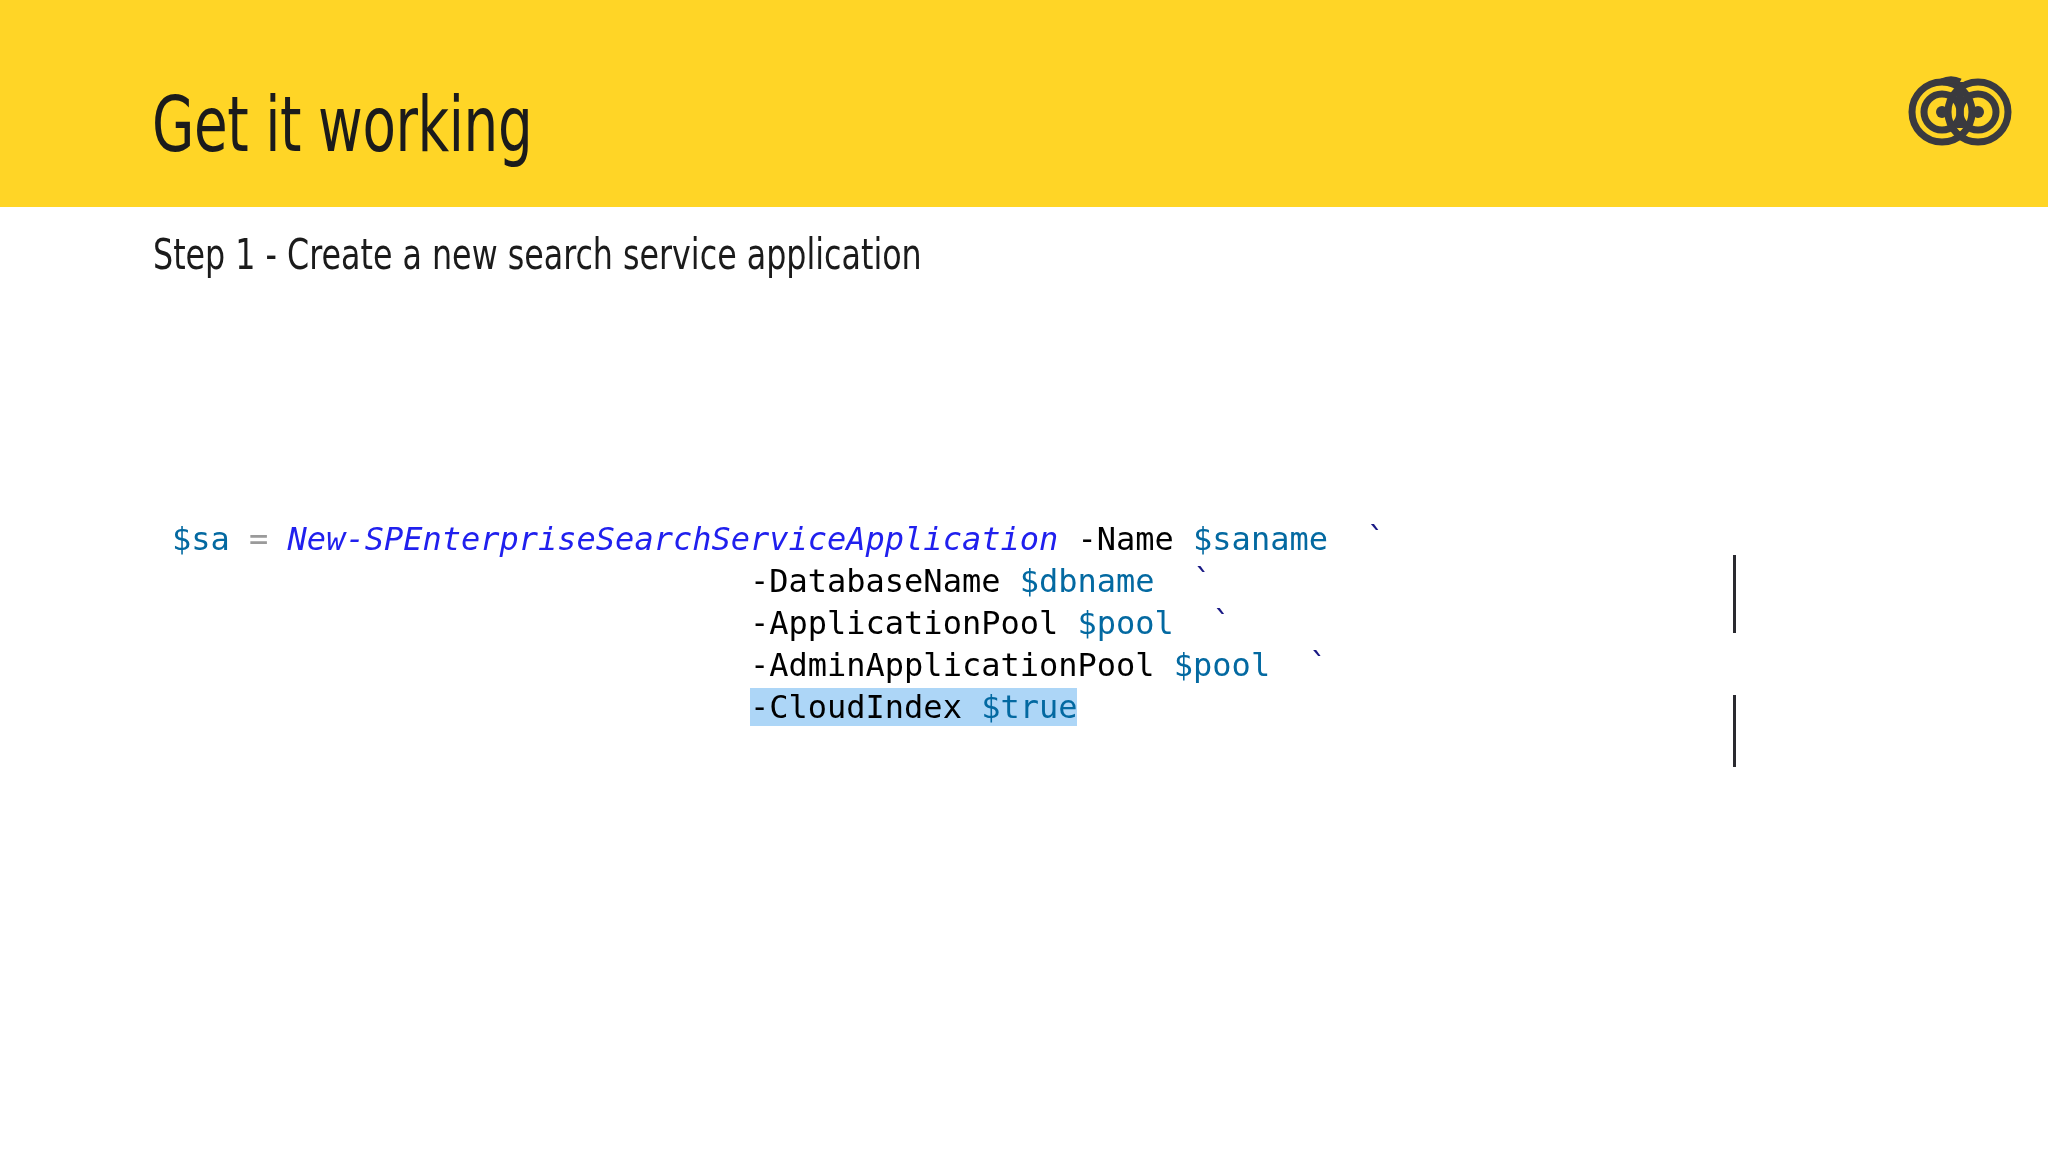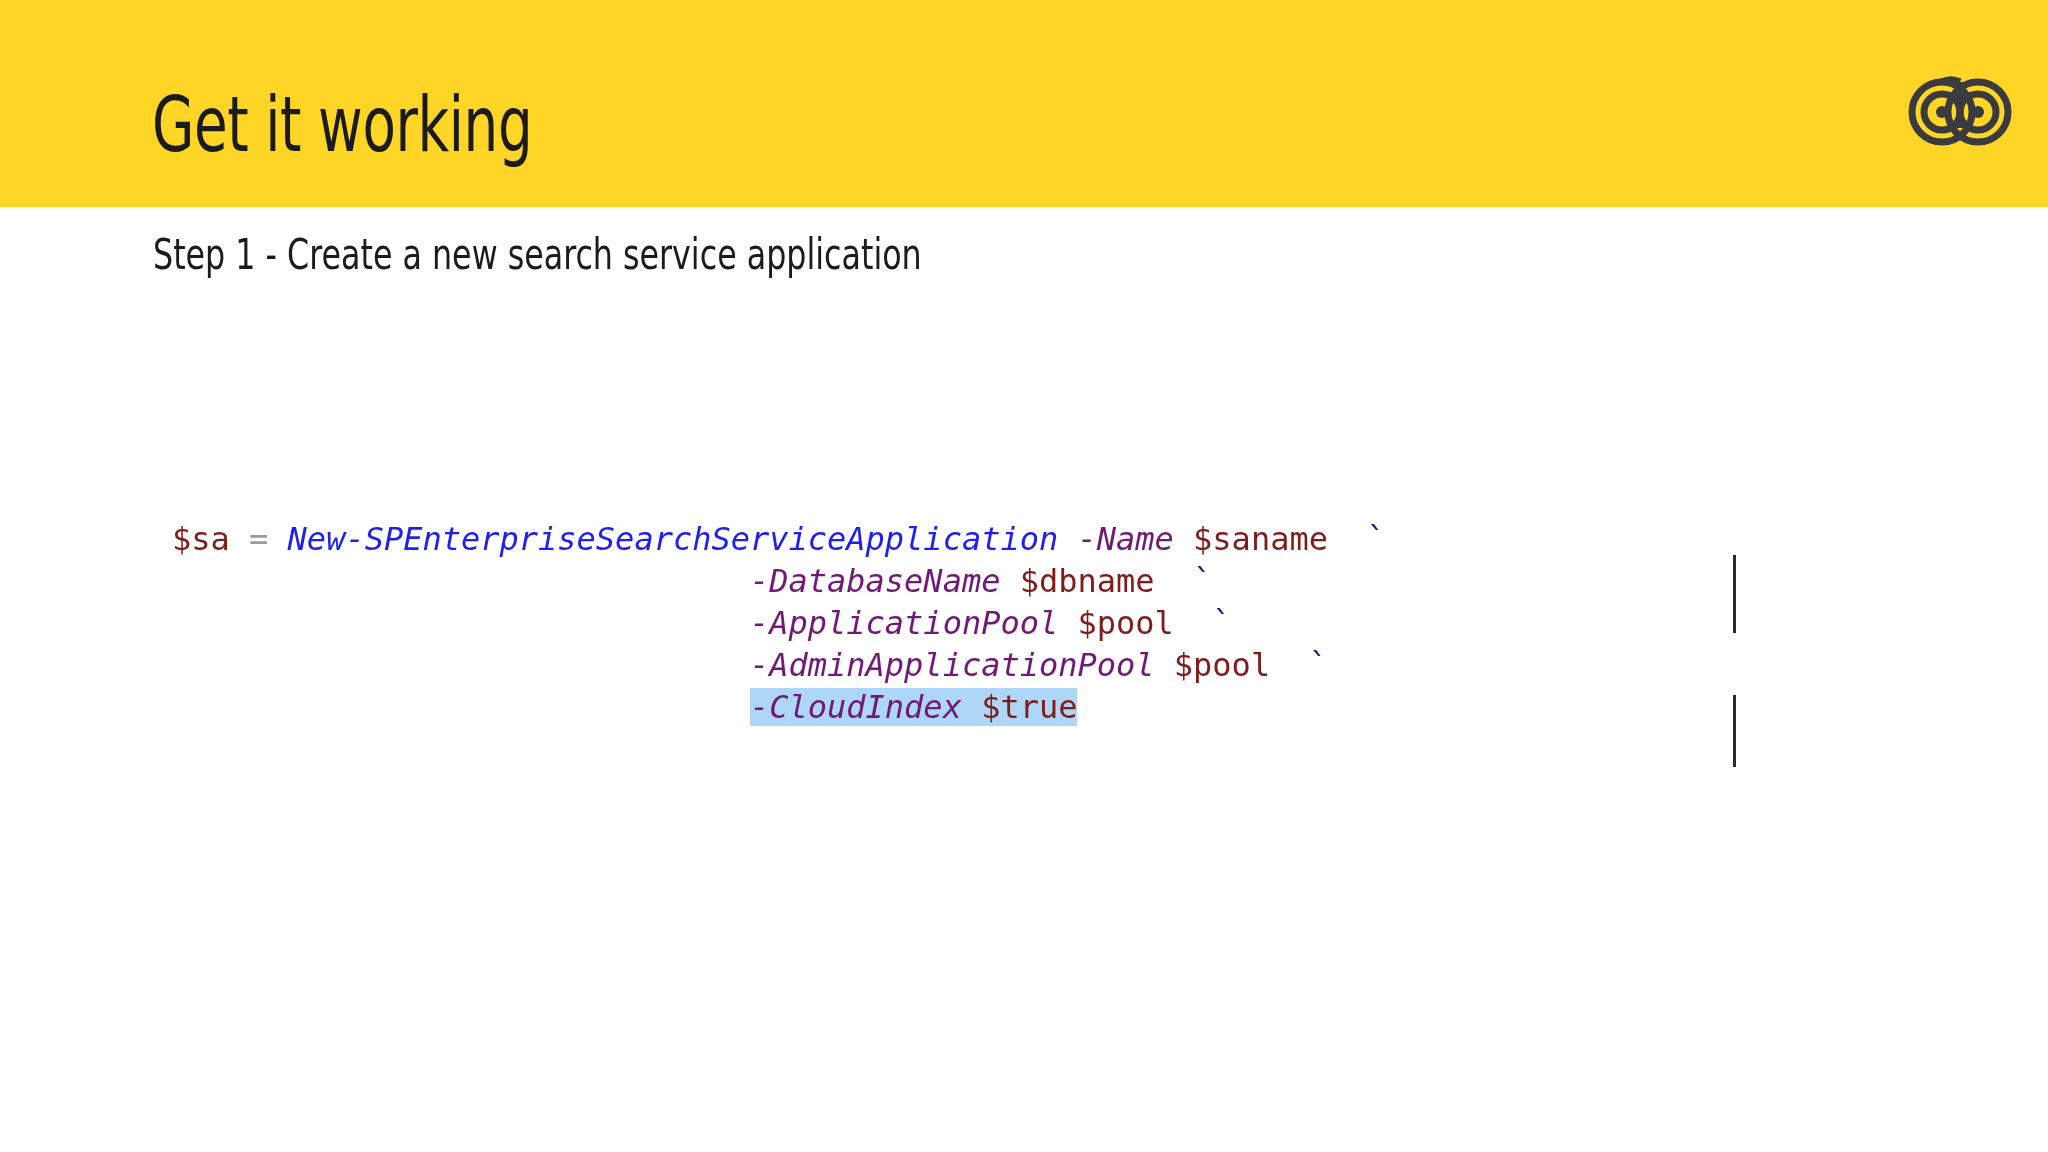--- a/index.html
+++ b/index.html
@@ -70,23 +70,23 @@
     font-family: "DejaVu Sans Mono", "Liberation Mono", monospace;
     font-size: 32px;
     line-height: 42px;
     white-space: pre;
     letter-spacing: 0px;
   }
   .code-line {
     white-space: pre;
     height: 42px;
   }
-  .tok-var      { color: #7f1d1d; }
+  .tok-var      { color: #0369a1; }
   .tok-cmdlet   { color: #2020EE; font-style: italic; }
-  .tok-param    { color: #701a75; font-style: italic; }
+  .tok-param    { color: #000000; }
   .tok-op       { color: #9a9a9a; }
   .tok-tick     { color: #181884; }
   .tok-plain    { color: #181884; }
   .sel-highlight {
     background: #ADD6F7;
   }
 
   
   .vrule {
     position: absolute;

